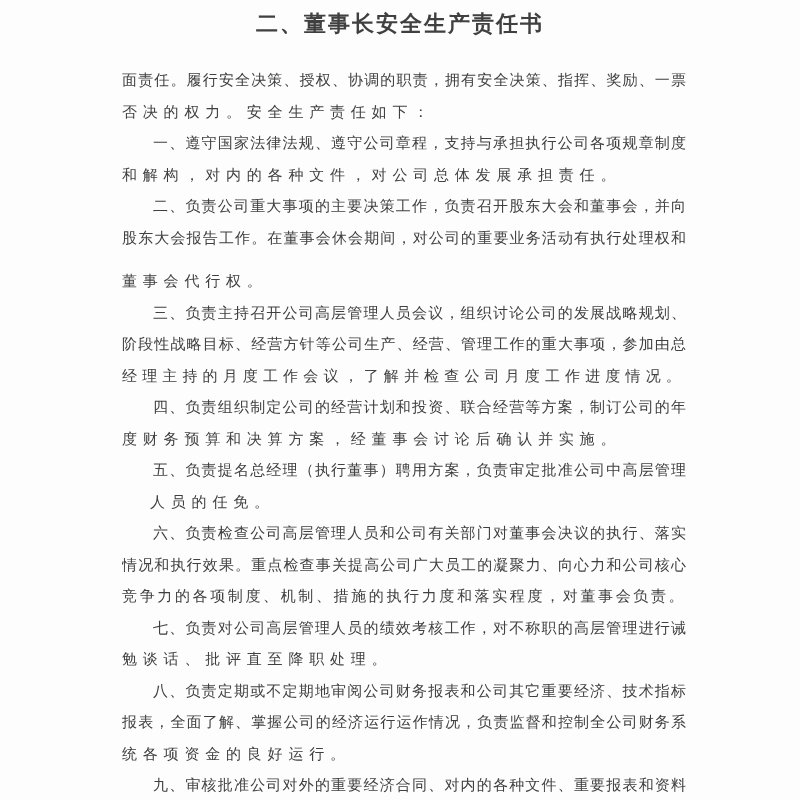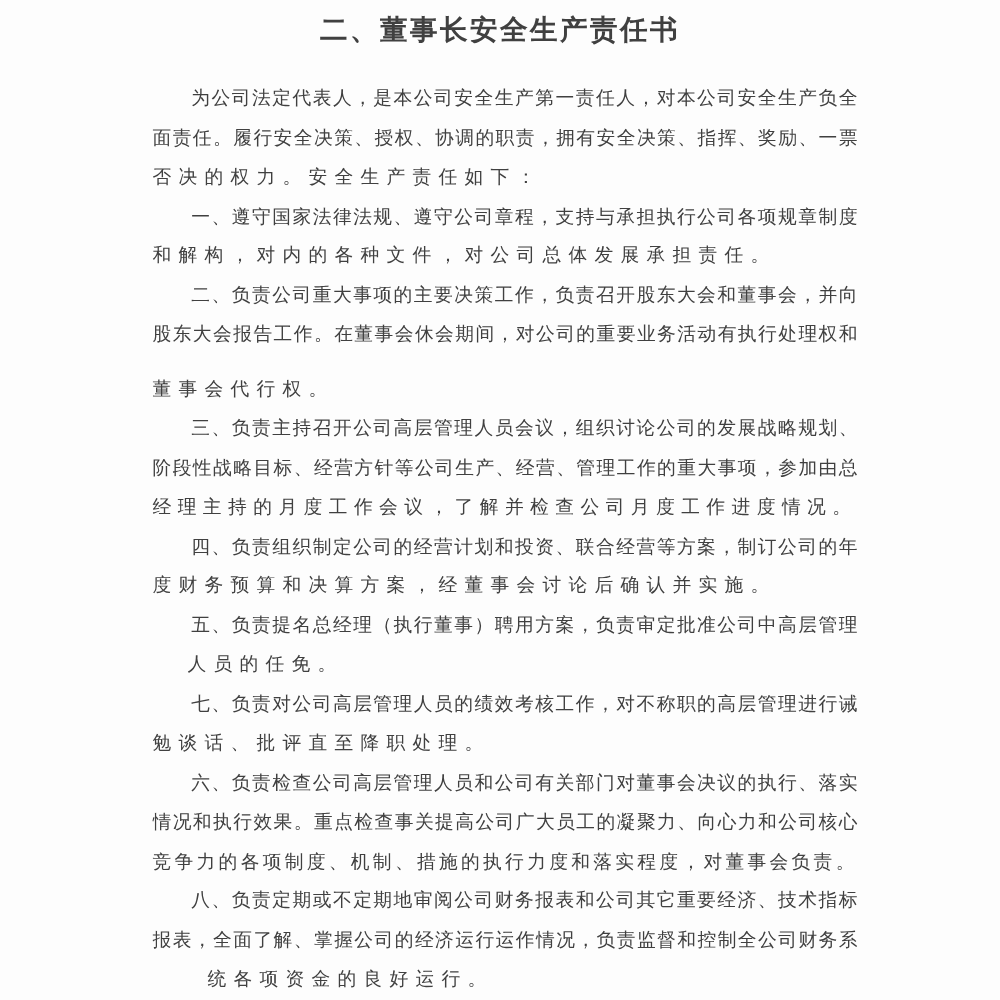--- a/index.html
+++ b/index.html
@@ -6,21 +6,21 @@
     margin: 0;
     padding: 0;
     background: #ffffff;
   }
   .page {
     position: relative;
     width: 800px;
     height: 800px;
     background: #fdfdfd;
     overflow: hidden;
-    font-family: Liberation Serif, serif;
+    font-family: Liberation Sans, sans-serif;
     color: #404040;
   }
   .doc-title {
     position: absolute;
     top: 9px;
     left: 0;
     width: 100%;
     text-align: center;
     font-size: 22px;
     font-weight: bold;
@@ -56,21 +56,20 @@
     white-space: nowrap;
   }
 </style>
 </head>
 <body>
 
 <div class="page">
   <div class="doc-title">二、董事长安全生产责任书</div>
   <div class="doc-body">
       <div class="para">
-        <div class="line indent">为公司法定代表人，是本公司安全生产第一责任人，对本公司安全生产负全</div>
         <div class="line">面责任。履行安全决策、授权、协调的职责，拥有安全决策、指挥、奖励、一票</div>
         <div class="line last" style="letter-spacing: 5.8px;">否决的权力。安全生产责任如下：</div>
       </div>
       <div class="para">
         <div class="line indent">一、遵守国家法律法规、遵守公司章程，支持与承担执行公司各项规章制度</div>
         <div class="line last" style="letter-spacing: 5.8px;">和解构，对内的各种文件，对公司总体发展承担责任。</div>
       </div>
       <div class="para">
         <div class="line indent">二、负责公司重大事项的主要决策工作，负责召开股东大会和董事会，并向</div>
         <div class="line">股东大会报告工作。在董事会休会期间，对公司的重要业务活动有执行处理权和</div>
@@ -83,30 +82,30 @@
       </div>
       <div class="para">
         <div class="line indent">四、负责组织制定公司的经营计划和投资、联合经营等方案，制订公司的年</div>
         <div class="line last" style="letter-spacing: 5.8px;">度财务预算和决算方案，经董事会讨论后确认并实施。</div>
       </div>
       <div class="para">
         <div class="line indent">五、负责提名总经理（执行董事）聘用方案，负责审定批准公司中高层管理</div>
         <div class="line last" style="letter-spacing: 5.8px; margin-left: 28px;">人员的任免。</div>
       </div>
       <div class="para">
-        <div class="line indent">七、负责对公司高层管理人员的绩效考核工作，对不称职的高层管理进行诫</div>
-        <div class="line last" style="letter-spacing: 5.8px;">勉谈话、批评直至降职处理。</div>
-      </div>
-      <div class="para">
         <div class="line indent">六、负责检查公司高层管理人员和公司有关部门对董事会决议的执行、落实</div>
         <div class="line">情况和执行效果。重点检查事关提高公司广大员工的凝聚力、向心力和公司核心</div>
         <div class="line last" style="letter-spacing: 2.63px;">竞争力的各项制度、机制、措施的执行力度和落实程度，对董事会负责。</div>
       </div>
       <div class="para">
+        <div class="line indent">七、负责对公司高层管理人员的绩效考核工作，对不称职的高层管理进行诫</div>
+        <div class="line last" style="letter-spacing: 5.8px;">勉谈话、批评直至降职处理。</div>
+      </div>
+      <div class="para">
         <div class="line indent">八、负责定期或不定期地审阅公司财务报表和公司其它重要经济、技术指标</div>
         <div class="line">报表，全面了解、掌握公司的经济运行运作情况，负责监督和控制全公司财务系</div>
-        <div class="line last" style="letter-spacing: 5.8px; margin-left: 44px;">统各项资金的良好运行。</div>
+        <div class="line last" style="letter-spacing: 5.8px;">统各项资金的良好运行。</div>
       </div>
       <div class="para">
         <div class="line indent">九、审核批准公司对外的重要经济合同、对内的各种文件、重要报表和资料</div>
       </div>
     </div>
 </div>
 
 </body></html>

